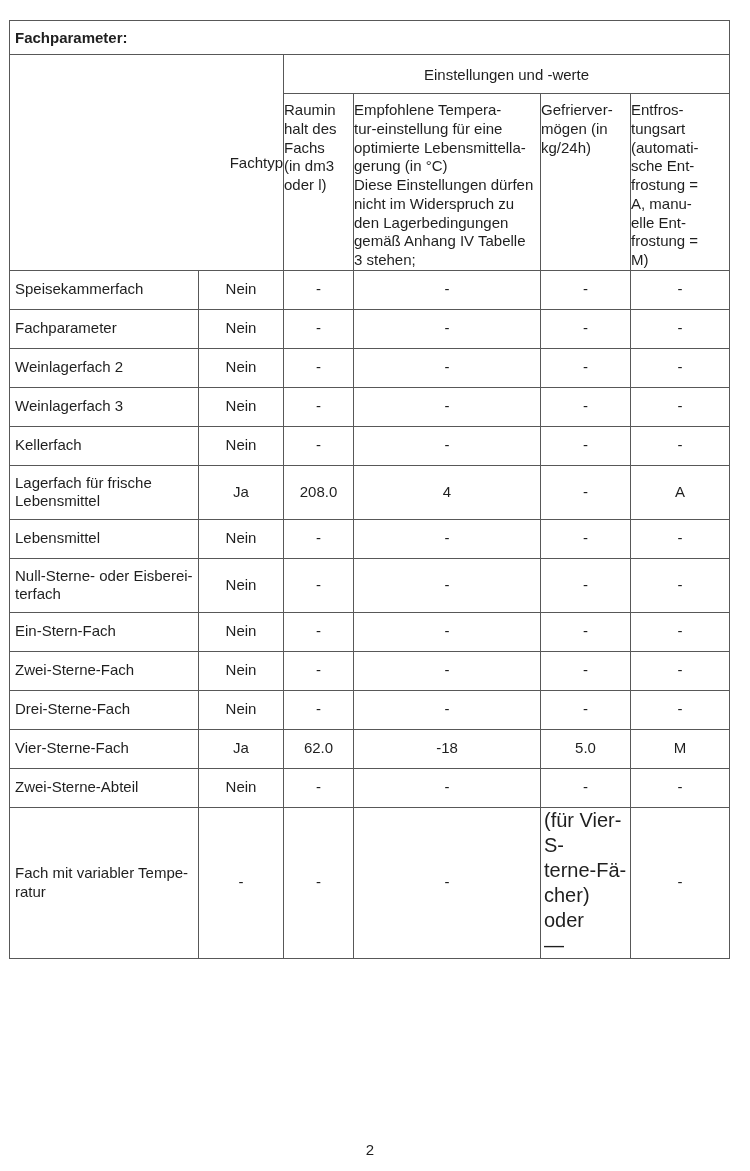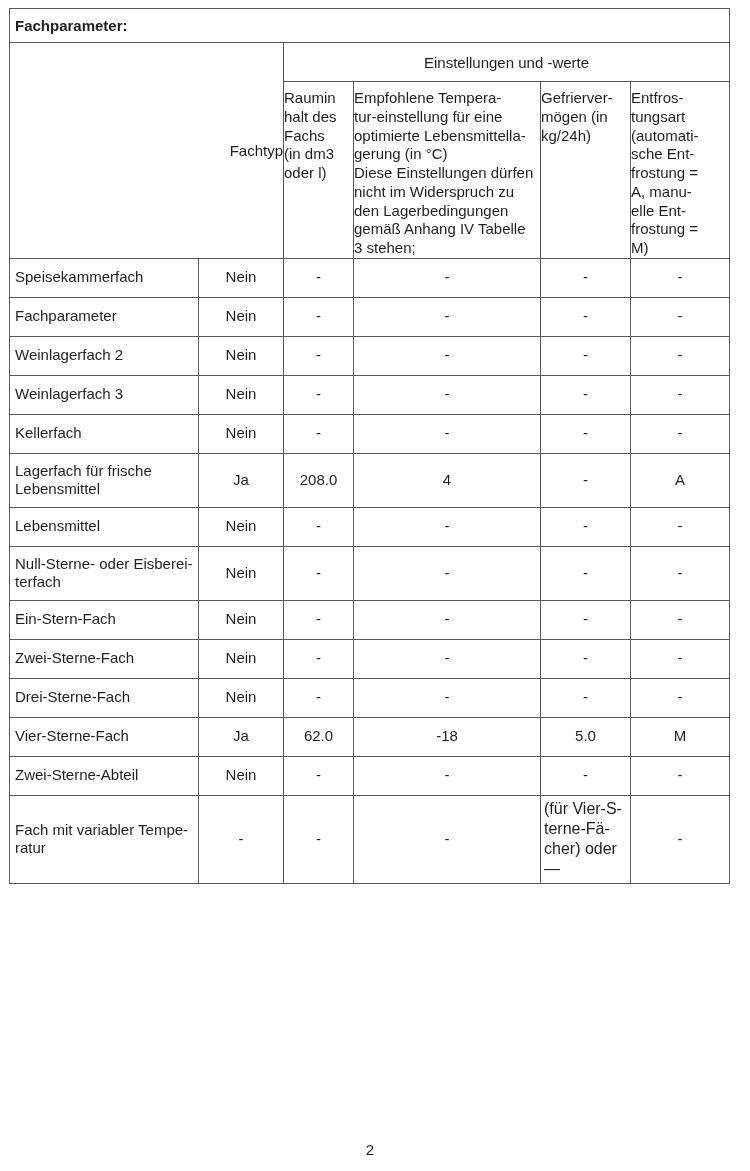--- a/index.html
+++ b/index.html
@@ -16,21 +16,21 @@
     width: 750px;
     height: 1171px;
     background: #ffffff;
   }
   table.fach {
     border-collapse: collapse;
     table-layout: fixed;
     width: 720px;
     position: absolute;
     left: 9px;
-    top: 8px;
+    top: 20px;
   }
   table.fach td {
     border: 1px solid #585858;
     font-size: 15px;
     color: #1f1f1f;
     overflow: hidden;
   }
   tr.title-row { height: 34px; }
   td.title-cell {
     font-weight: bold;
@@ -72,21 +72,21 @@
   }
   td.c {
     text-align: center;
     vertical-align: middle;
     white-space: pre-line;
     line-height: 1.25;
   }
   td.c.left {
     text-align: left;
     padding-left: 3px;
-    font-size: 16px;
+    font-size: 20px;
   }
   .footer {
     position: absolute;
     left: 0;
     top: 1141px;
     width: 750px;
     height: 20px;
     font-size: 15px;
     color: #1f1f1f;
   }

